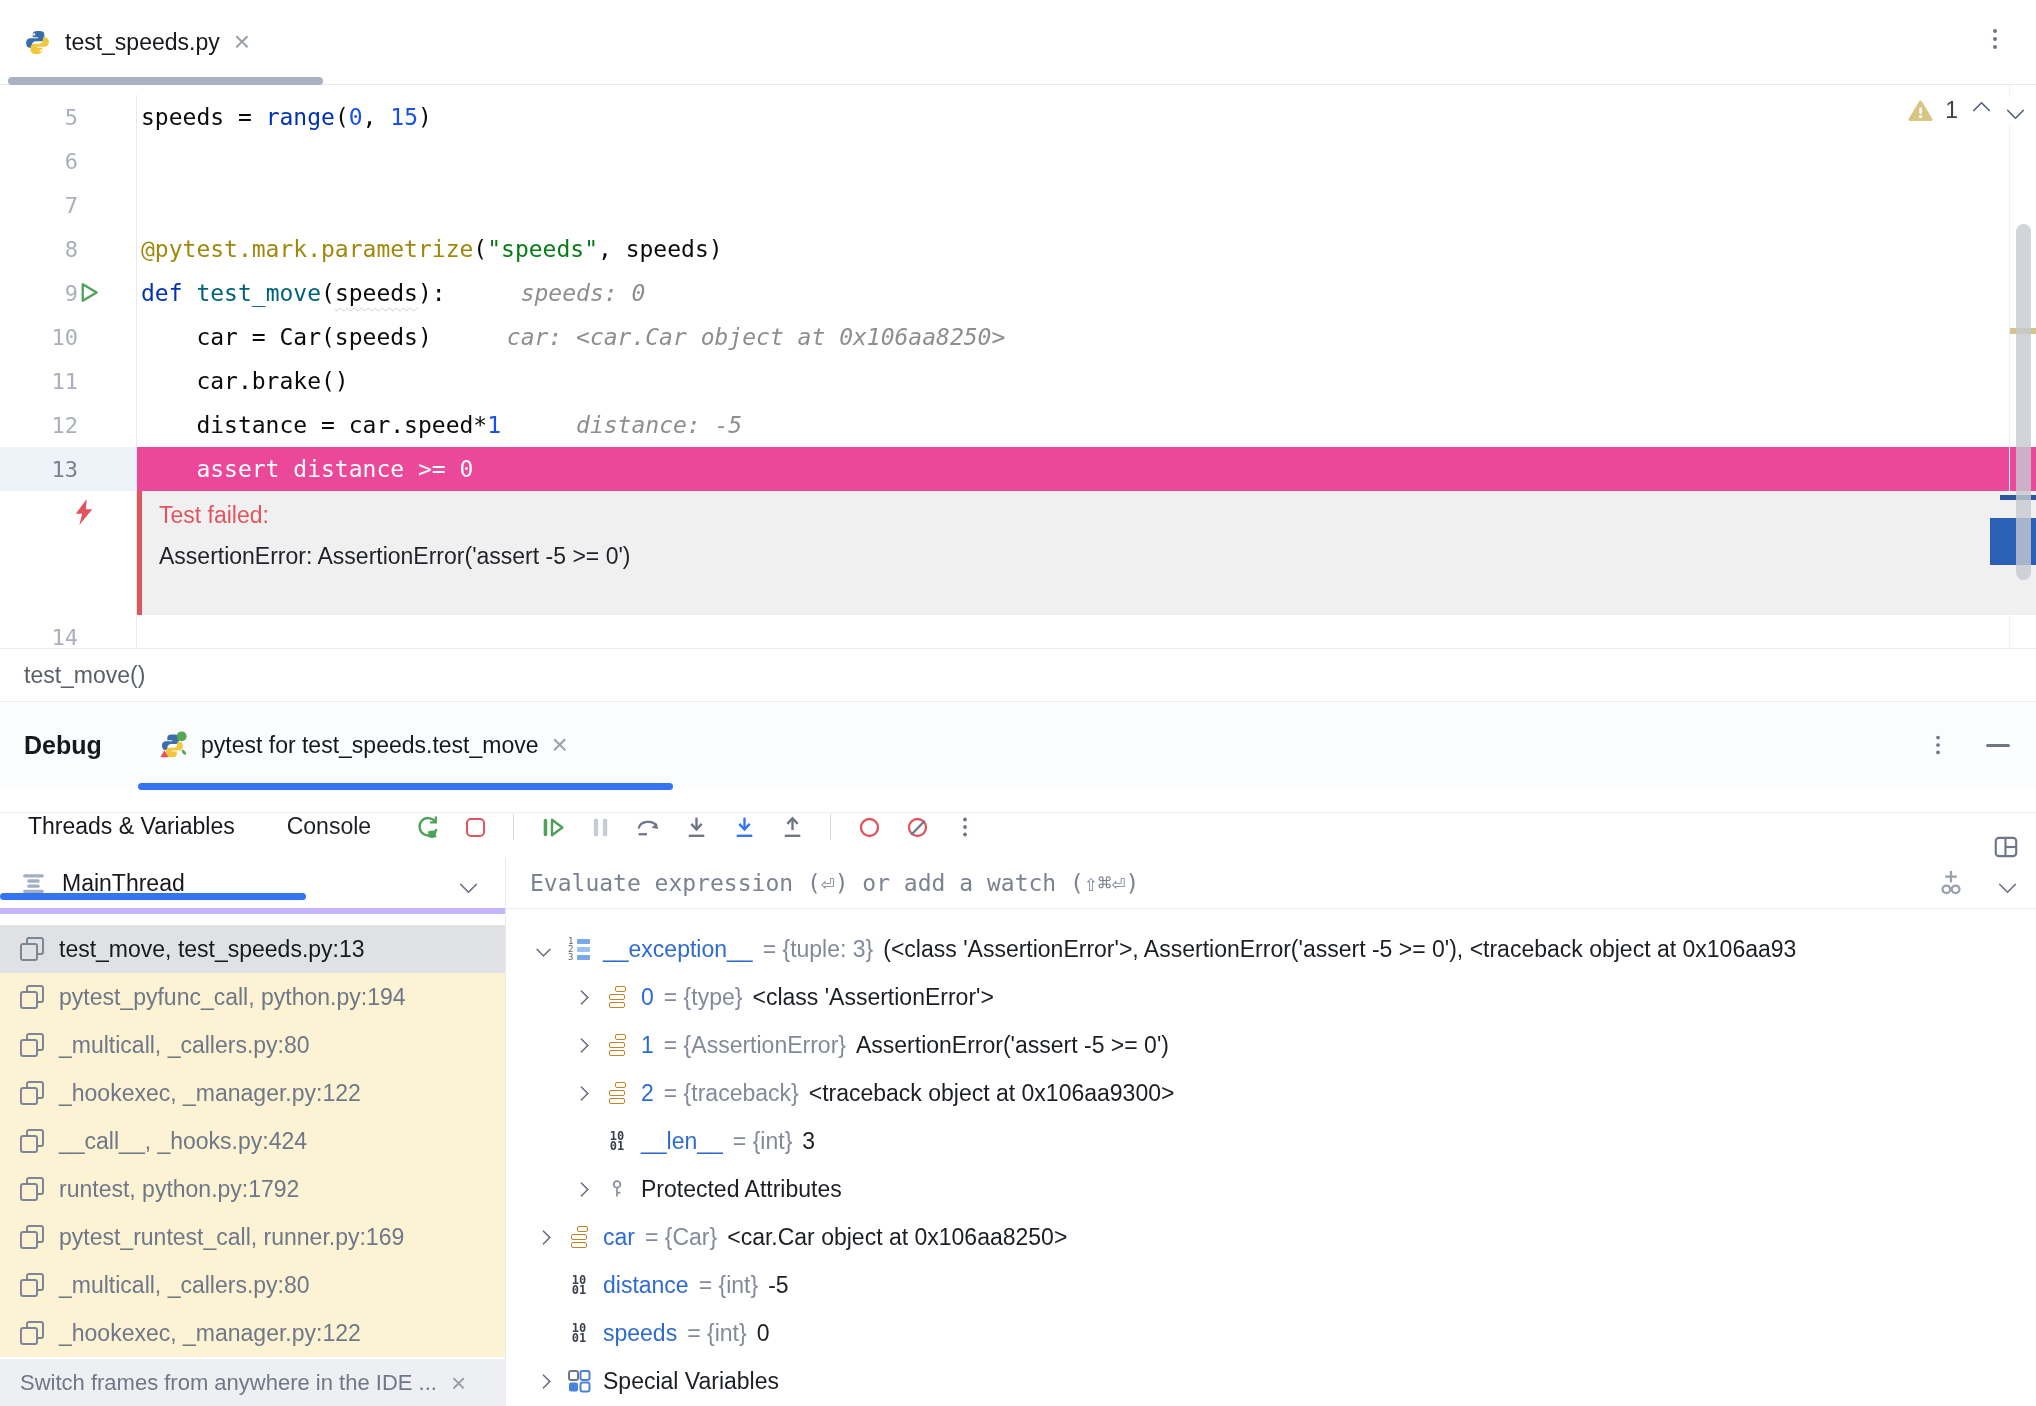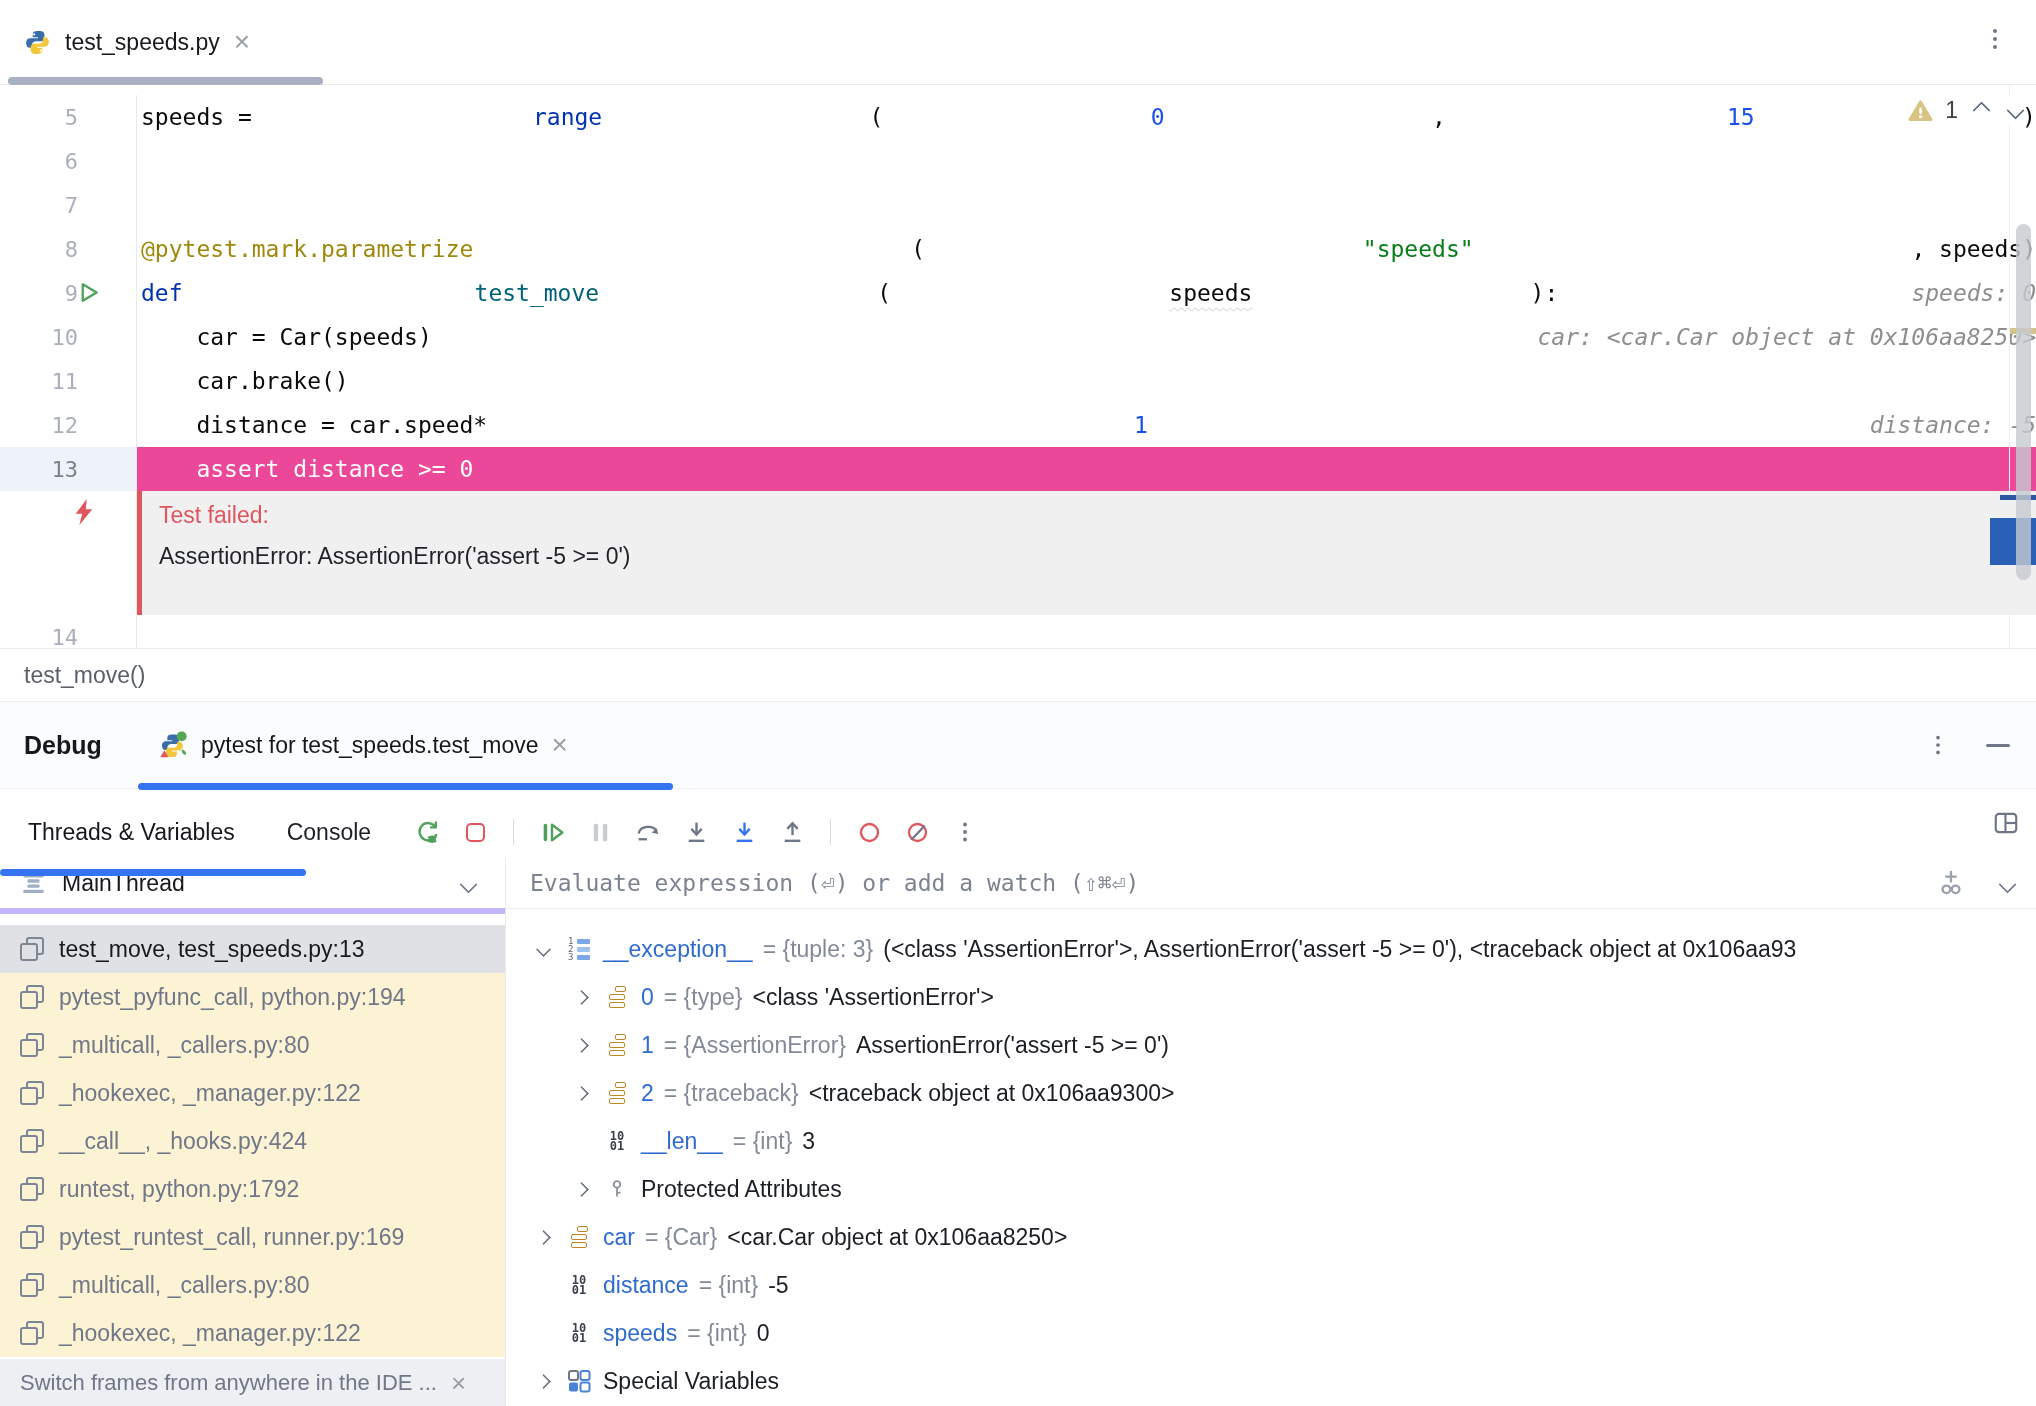--- a/index.html
+++ b/index.html
@@ -16,21 +16,21 @@
   .kebab{display:inline-flex;}
   #tab-kebab{position:absolute;right:28px;top:26px;}
 
   
   #editor{position:absolute;left:0;top:85px;width:100%;height:563px;background:#fff;overflow:hidden;padding-top:10px;box-sizing:border-box;}
   .eline{display:flex;height:44px;}
   .g{flex:0 0 137px;box-sizing:border-box;border-right:1px solid #e8eaee;position:relative;
      display:flex;align-items:center;justify-content:flex-end;padding-right:58px;
      font-family:"DejaVu Sans Mono", monospace;font-size:22px;color:#a9b0bc;}
   .c{flex:1;display:flex;align-items:center;padding-left:4px;white-space:pre;
-     font-family:"DejaVu Sans Mono", monospace;font-size:23px;color:#0a0a0a;overflow:hidden;justify-content:space-between;}
+     font-family:"DejaVu Sans Mono", monospace;font-size:23px;color:#0a0a0a;overflow:hidden;}
   .eline.exec .c{background:#ec4899;color:#fff;}
   .eline.exec .g{background:#eef2f9;color:#7a8290;}
   .kw{color:#0033b3;} .fn{color:#00627a;} .deco{color:#9e880d;} .str{color:#067d17;} .num{color:#1750eb;}
   .warnu{text-decoration:underline wavy #cfcfcf 1px;text-underline-offset:6px;}
   .hint{font-style:italic;color:#8e8e8e;margin-left:75px;}
   .grun{position:absolute;left:76px;top:9px;}
   
   .inlay{display:flex;height:124px;}
   .inlay .g{align-items:flex-start;justify-content:flex-start;padding:6px 0 0 72px;}
   .inlay-box{flex:1;background:#f0f0f0;border-left:5px solid #e0565e;padding:11px 0 0 17px;box-sizing:border-box;}
@@ -51,22 +51,22 @@
 
   
   #dheader{position:absolute;left:0;top:701px;width:100%;height:87px;box-sizing:border-box;border-top:1px solid #eceef1;background:#fbfcfd;}
   .dlabel{position:absolute;left:24px;top:0;height:100%;display:flex;align-items:center;font-weight:bold;font-size:25px;color:#16181d;}
   .rtab{position:absolute;left:158px;top:0;height:100%;display:flex;align-items:center;gap:13px;font-size:23px;color:#16181d;}
   .rtab-underline{position:absolute;left:138px;top:81px;width:535px;height:7px;background:#3574f0;border-radius:4px;z-index:3;}
   #dh-kebab{position:absolute;right:86px;top:30px;}
   .minbar{position:absolute;right:26px;top:42px;width:24px;height:3px;background:#6e7687;border-radius:2px;}
 
   
-  #toolbar{position:absolute;left:0;top:788px;width:100%;height:88px;box-sizing:border-box;border-top:1px solid #eceef1;
-           border-bottom:1px solid #eceef1;background:#fff;display:flex;align-items:center;}
+  #toolbar{position:absolute;left:0;top:812px;width:100%;height:88px;box-sizing:border-box;border-top:1px solid #eceef1;
+           border-bottom:1px solid #eceef1;background:#fff;display:flex;align-items:flex-start;}
   .ttab{font-size:23px;color:#16181d;}
   #ttab1{margin-left:28px;}
   #ttab2{margin-left:52px;color:#1d2026;}
   .tool-underline{position:absolute;left:0;bottom:-1px;width:306px;height:7px;background:#3574f0;border-radius:4px;z-index:3;}
   .ticons{display:flex;align-items:center;gap:20px;margin-left:42px;}
   .tbtn{width:28px;height:28px;display:flex;align-items:center;justify-content:center;}
   .sep{width:1px;height:26px;background:#d8dbe0;margin:0 4px;}
   .stopbox{width:19px;height:19px;border:2.6px solid #e0565e;border-radius:5px;box-sizing:border-box;}
   #layout-btn{position:absolute;right:16px;top:20px;}
 

